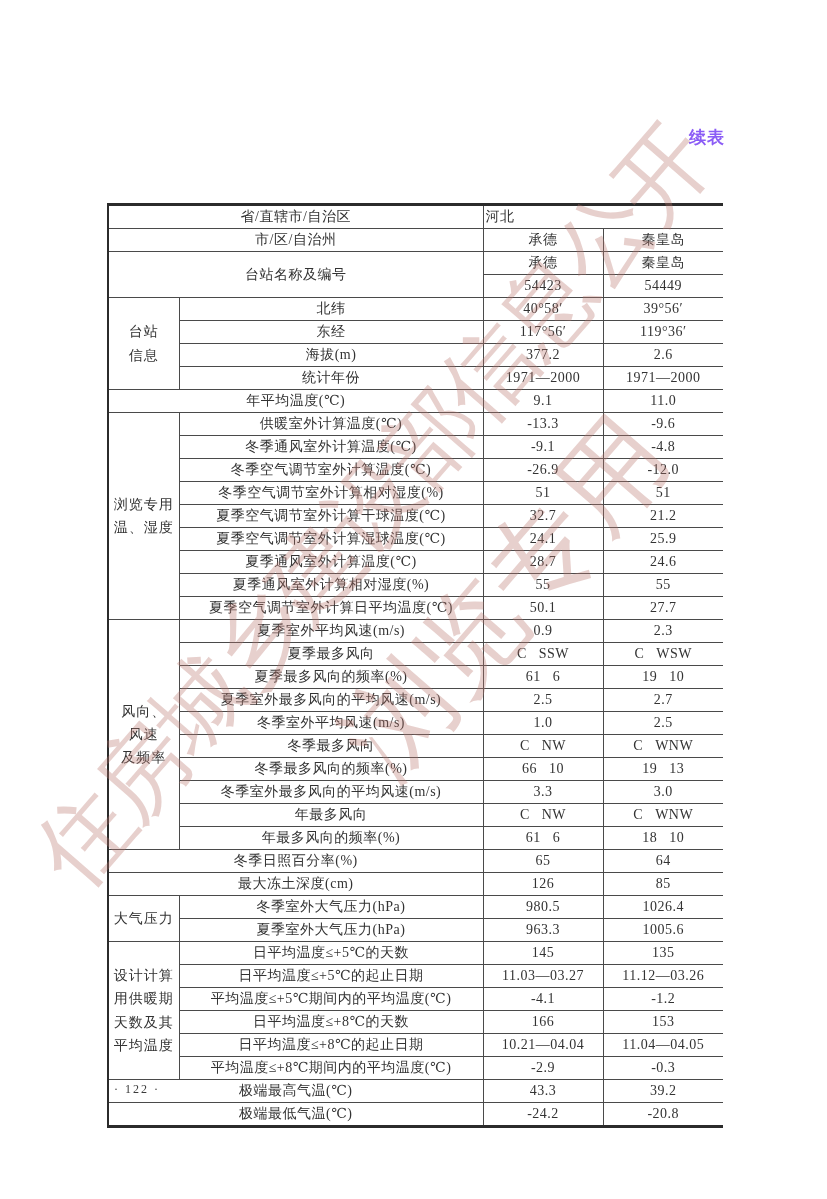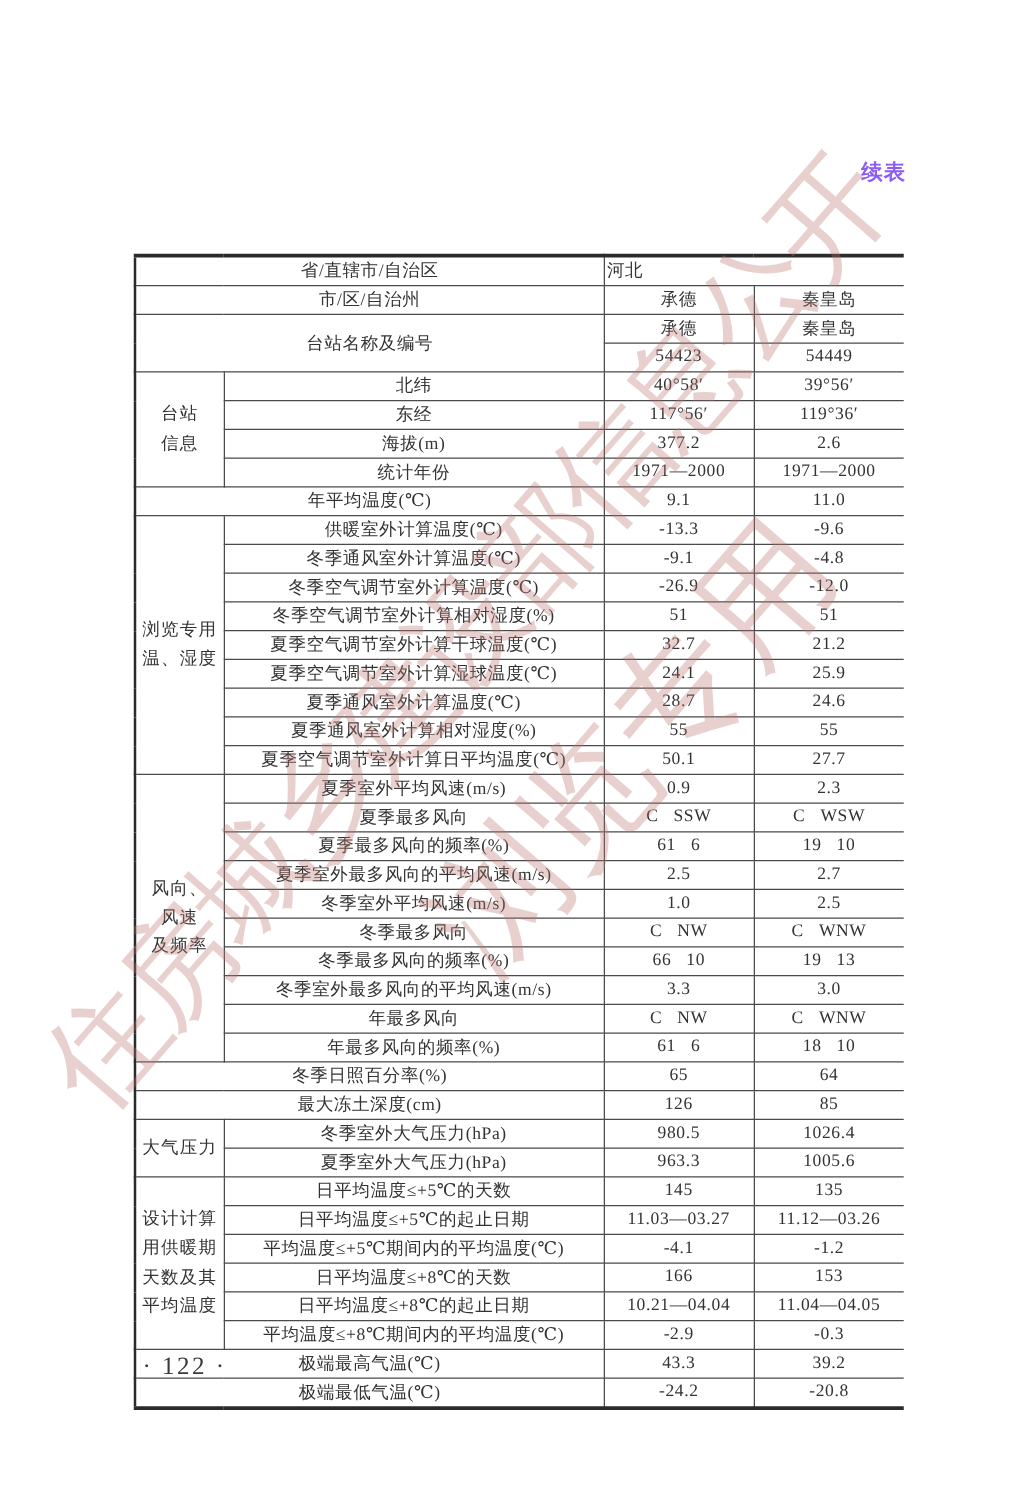--- a/index.html
+++ b/index.html
@@ -46,21 +46,21 @@
     white-space:pre-line;
     line-height:1.65;
     font-size:14px;
     letter-spacing:1px;
   }
   td.lbl{letter-spacing:0.5px;}
   td.val{font-size:14px;letter-spacing:0.5px;}
   td.right{text-align:left;padding-right:4px;}
   .pageno{
     position:absolute;left:114px;top:1082px;
-    font-size:20px;color:#3a3a3a;letter-spacing:2px;
+    font-size:12px;color:#3a3a3a;letter-spacing:2px;
   }
   .wm{
     position:absolute;
     z-index:5;
     pointer-events:none;
     white-space:nowrap;
     transform-origin:0 50%;
     color:rgba(186,118,108,0.34);
     font-family:"Liberation Serif","DejaVu Serif",serif;
   }

